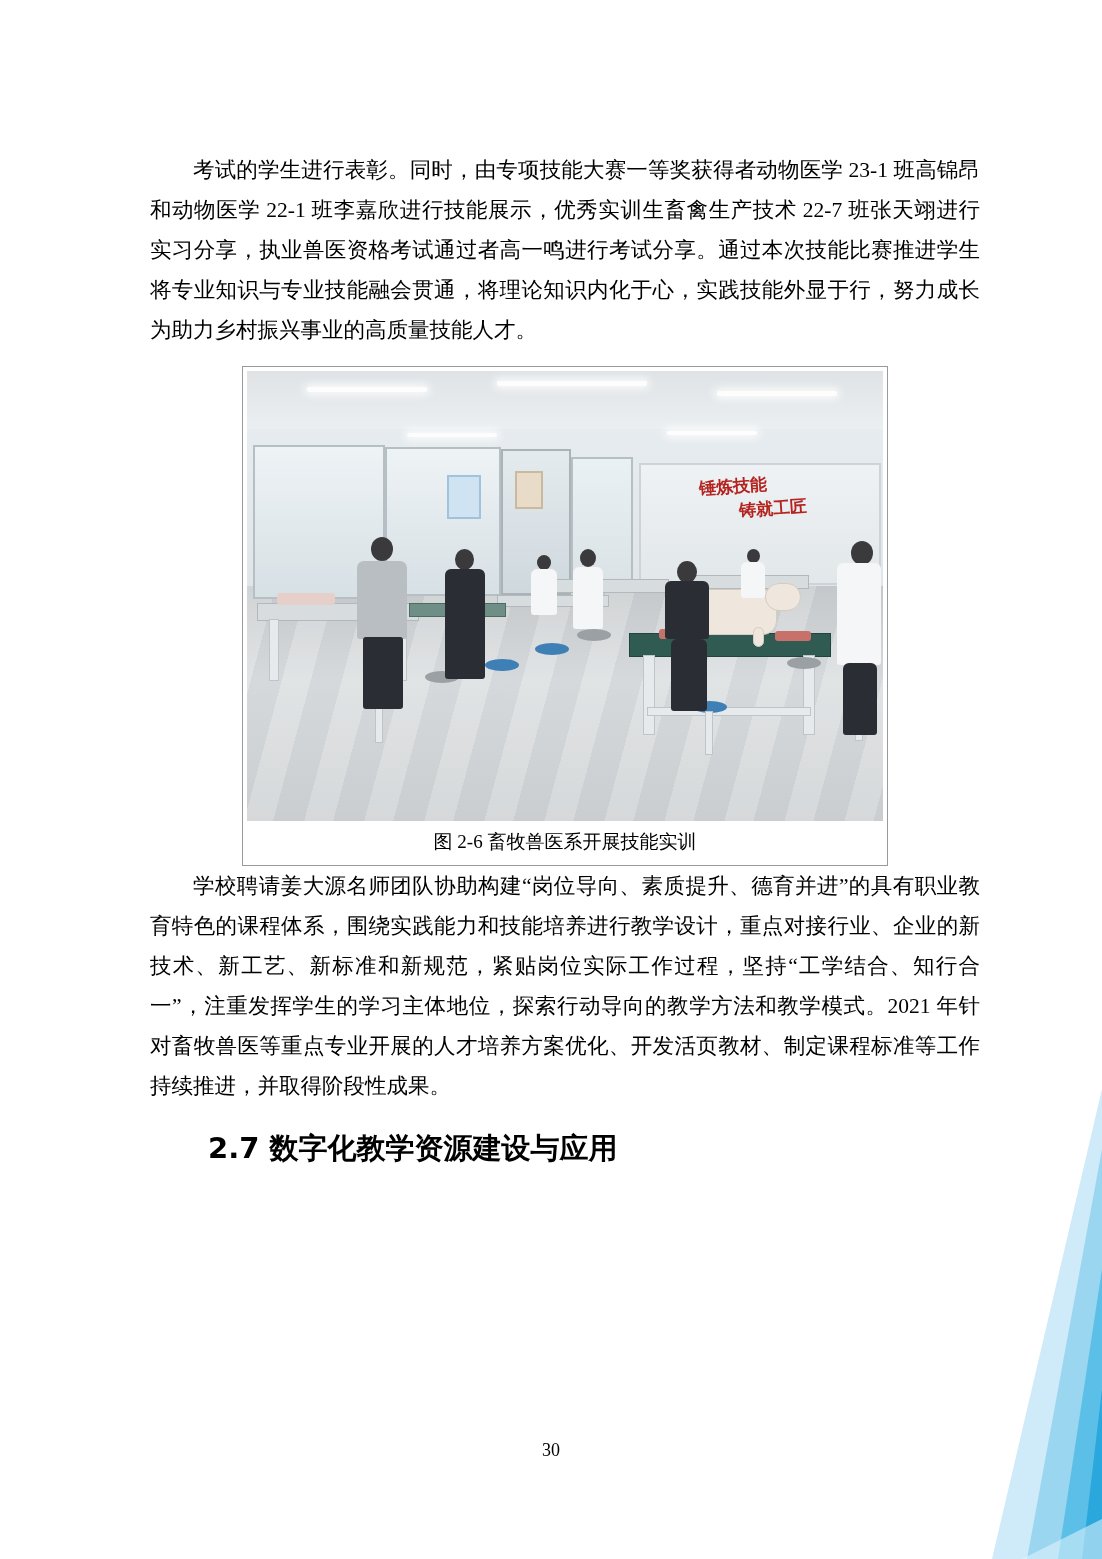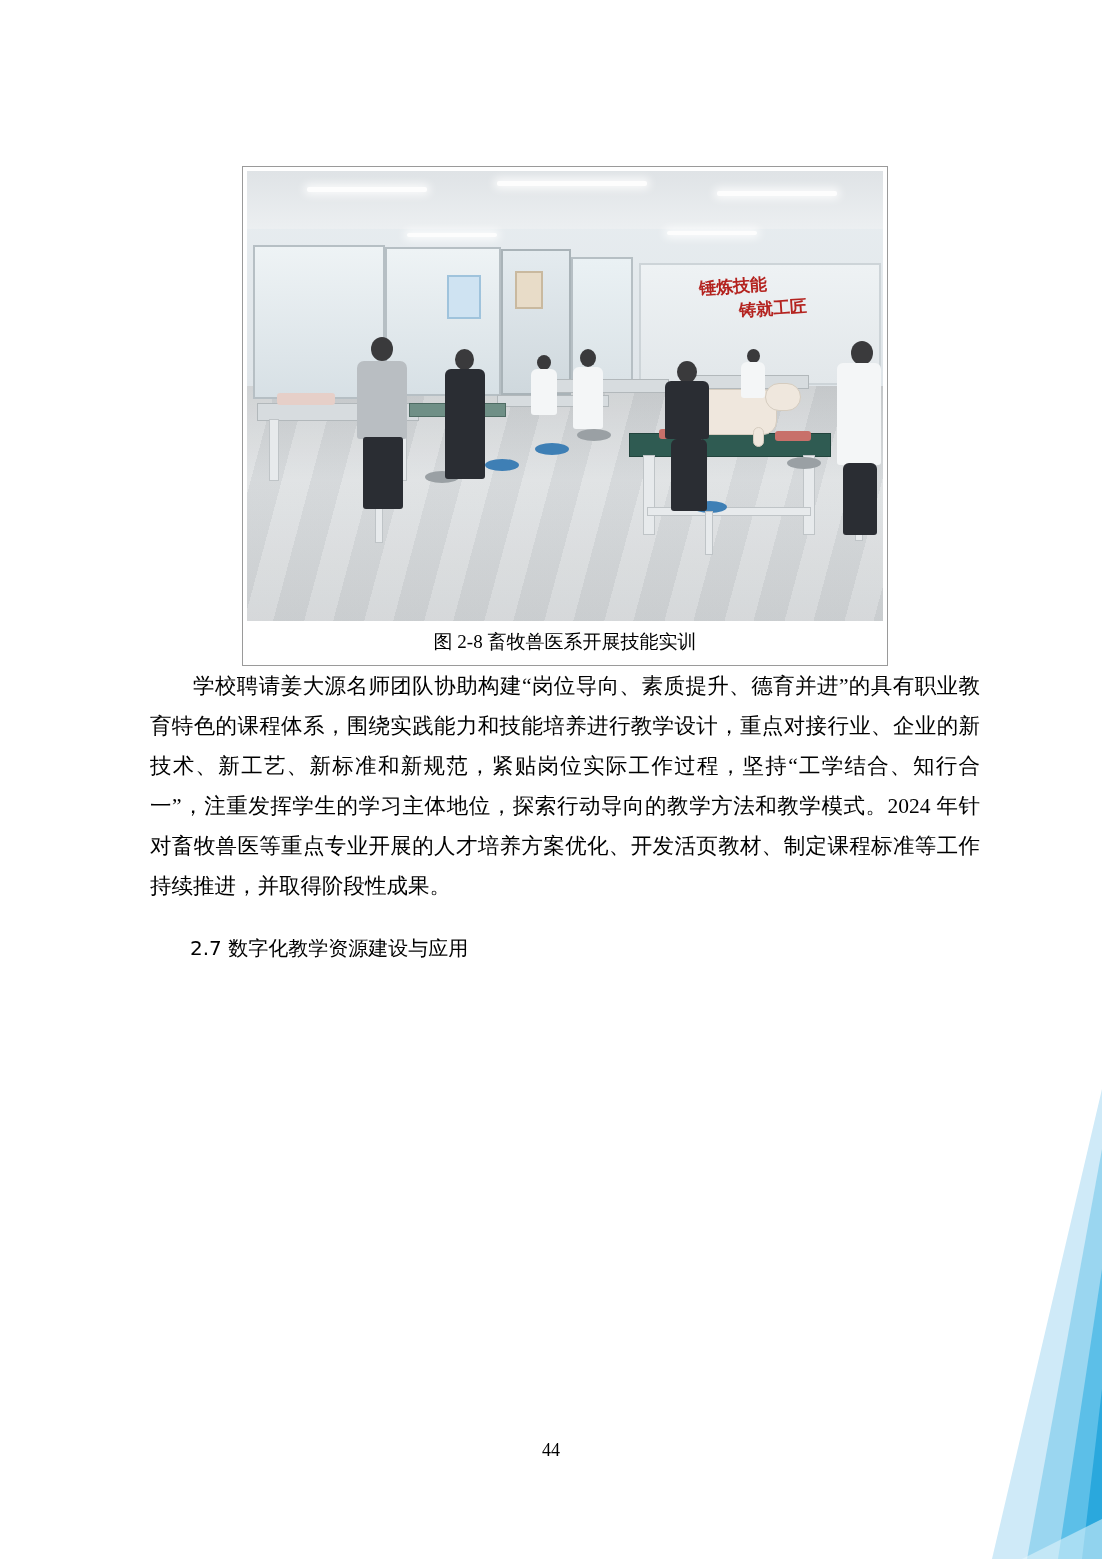--- a/index.html
+++ b/index.html
@@ -67,22 +67,22 @@
     font-family: "DejaVu Sans", sans-serif;
     font-weight: bold;
     font-size: 20.5px;
     line-height: 38px;
     margin: 18px 0 4px 0;
     text-indent: 2em;
     color: #000;
   }
   h2.head2 {
     font-family: "DejaVu Sans", sans-serif;
-    font-weight: normal;
-    font-size: 20px;
+    font-weight: bold;
+    font-size: 29px;
     line-height: 40px;
     margin: 22px 0 6px 0;
     text-indent: 2em;
     color: #000;
   }
   .pagenum {
     position: absolute;
     left: 0;
     right: 0;
     top: 1440px;
@@ -160,20 +160,21 @@
   <svg class="corner-deco" viewBox="0 0 230 470" preserveAspectRatio="none">
     <polygon points="230,0 230,470 120,470" fill="#cfeaf8"></polygon>
     <polygon points="230,60 230,470 155,470" fill="#9ad6f0"></polygon>
     <polygon points="230,180 230,470 186,470" fill="#5cbfe8"></polygon>
     <polygon points="230,300 230,470 210,470" fill="#2aa8dd"></polygon>
     <polygon points="230,430 230,470 150,470" fill="#e6f5fc" opacity="0.55"></polygon>
   </svg>
 
   <div class="content">
 
+    <p class="para">考试的学生进行表彰。同时，由专项技能大赛一等奖获得者动物医学 23-1 班高锦昂和动物医学 22-1 班李嘉欣进行技能展示，优秀实训生畜禽生产技术 22-7 班张天翊进行实习分享，执业兽医资格考试通过者高一鸣进行考试分享。通过本次技能比赛推进学生将专业知识与专业技能融会贯通，将理论知识内化于心，实践技能外显于行，努力成长为助力乡村振兴事业的高质量技能人才。</p>
 
     <div class="figure">
       <div class="photo">
         <div class="ph-wall"></div>
         <div class="ph-ceiling"></div>
 
         <div class="ph-light" style="left:60px; top:16px; width:120px;"></div>
         <div class="ph-light" style="left:250px; top:10px; width:150px;"></div>
         <div class="ph-light" style="left:470px; top:20px; width:120px;"></div>
         <div class="ph-light" style="left:160px; top:62px; width:90px; height:4px;"></div>
@@ -260,26 +261,26 @@
         <div class="ph-person">
           <div class="ph-head" style="left:290px; top:184px; width:14px; height:15px;"></div>
           <div class="ph-coat" style="left:284px; top:198px; width:26px; height:46px;"></div>
         </div>
 
         <div class="ph-person">
           <div class="ph-head" style="left:500px; top:178px; width:13px; height:14px;"></div>
           <div class="ph-coat" style="left:494px; top:191px; width:24px; height:36px;"></div>
         </div>
       </div>
-      <div class="figcaption">图 2-8 畜牧兽医系开展技能实训</div>
+      <div class="figcaption">图 2-6 畜牧兽医系开展技能实训</div>
     </div>
 
 
-    <p class="para">学校聘请姜大源名师团队协助构建“岗位导向、素质提升、德育并进”的具有职业教育特色的课程体系，围绕实践能力和技能培养进行教学设计，重点对接行业、企业的新技术、新工艺、新标准和新规范，紧贴岗位实际工作过程，坚持“工学结合、知行合一”，注重发挥学生的学习主体地位，探索行动导向的教学方法和教学模式。2024 年针对畜牧兽医等重点专业开展的人才培养方案优化、开发活页教材、制定课程标准等工作持续推进，并取得阶段性成果。</p>
+    <p class="para">学校聘请姜大源名师团队协助构建“岗位导向、素质提升、德育并进”的具有职业教育特色的课程体系，围绕实践能力和技能培养进行教学设计，重点对接行业、企业的新技术、新工艺、新标准和新规范，紧贴岗位实际工作过程，坚持“工学结合、知行合一”，注重发挥学生的学习主体地位，探索行动导向的教学方法和教学模式。2021 年针对畜牧兽医等重点专业开展的人才培养方案优化、开发活页教材、制定课程标准等工作持续推进，并取得阶段性成果。</p>
 
     <h2 class="head2">2.7 数字化教学资源建设与应用</h2>
 
 
 
   </div>
 
-  <div class="pagenum">44</div>
+  <div class="pagenum">30</div>
 </div>
 
 </body></html>

